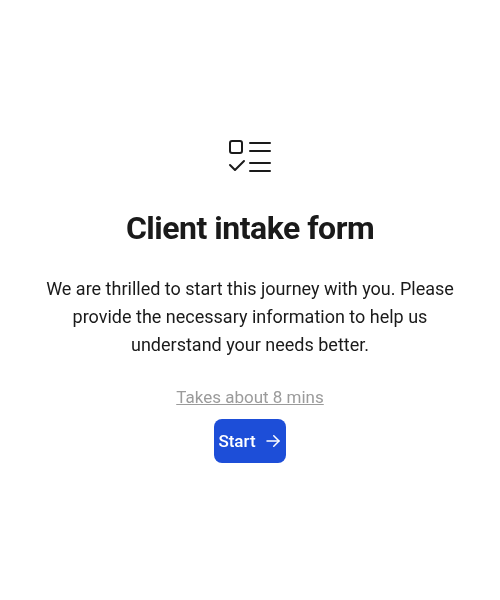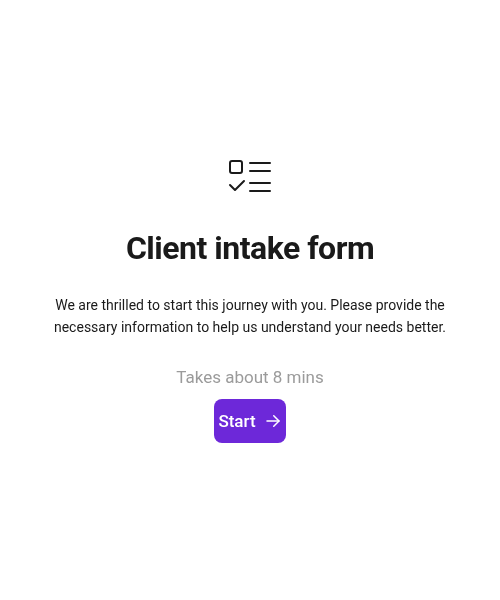--- a/index.html
+++ b/index.html
@@ -19,35 +19,36 @@
   }
   .title {
     font-size: 32px;
     font-weight: 700;
     letter-spacing: -0.5px;
     color: #1a1a1a;
     text-align: right;
     margin-bottom: 28px;
   }
   .description {
-    font-size: 14px;
+    font-size: 18px;
     line-height: 1.55;
     color: #1a1a1a;
     text-align: center;
     margin-bottom: 28px;
     max-width: 420px;
   }
   .duration {
     font-size: 17px;
     color: #9b9b9b;
     text-align: center;
     margin-bottom: 12px;
+    text-decoration: underline;
   }
   .start-btn {
-    background: #6d28d9;
+    background: #1d4ed8;
     color: #ffffff;
     border: none;
     border-radius: 8px;
     font-size: 17px;
     font-weight: 500;
     padding: 12px 4px;
     display: inline-flex;
     align-items: center;
     gap: 8px;
     cursor: pointer;

